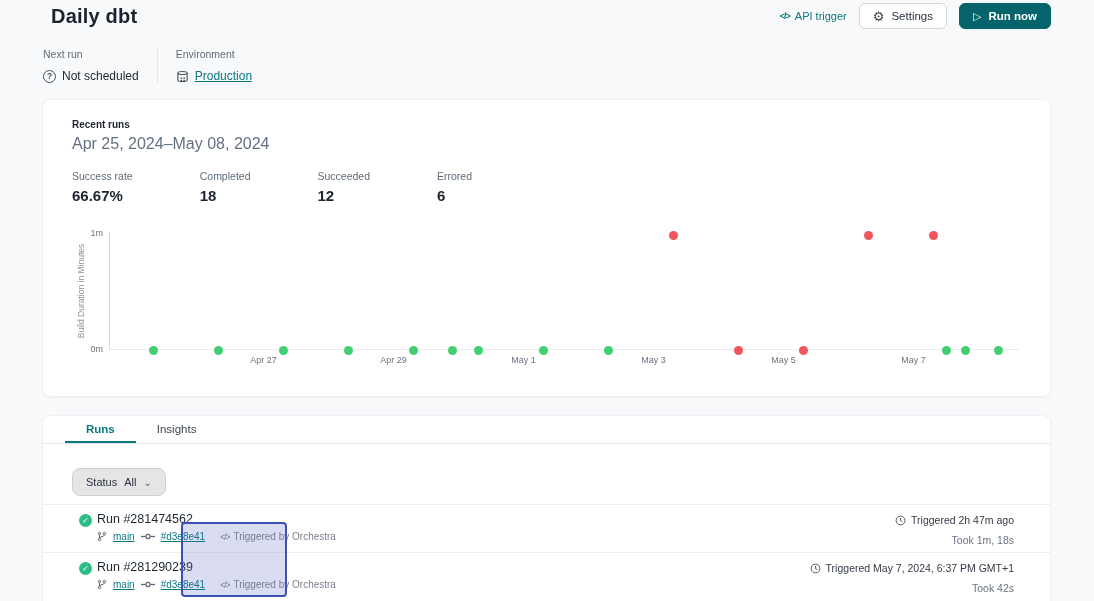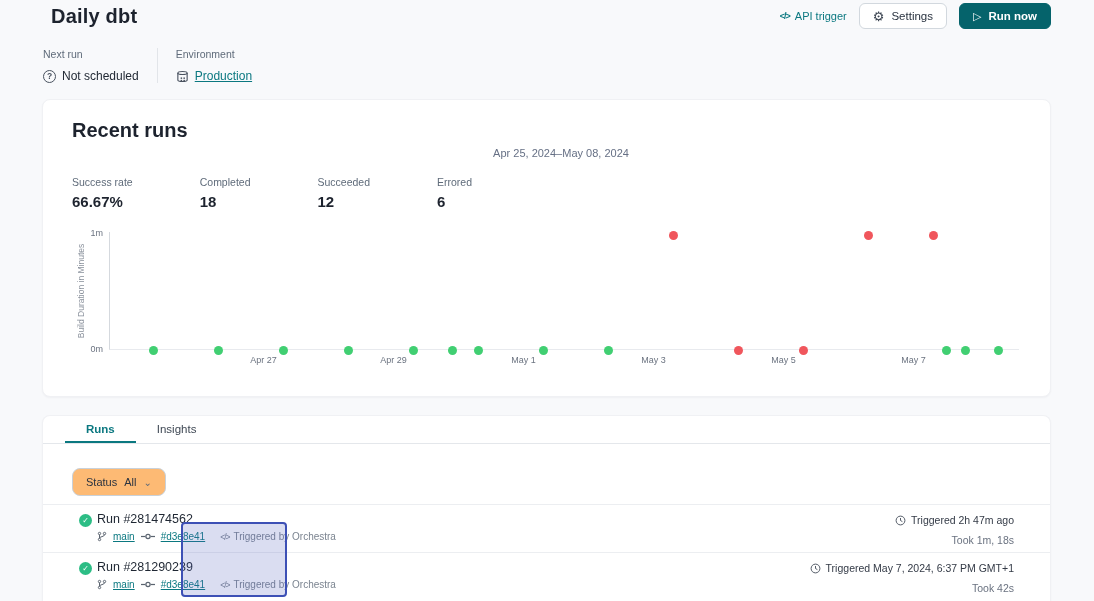--- a/index.html
+++ b/index.html
@@ -26,42 +26,42 @@
   .meta-value { margin-top:9px; display:flex; align-items:center; gap:6px; font-size:12px; color:#222a35; }
   .meta-divider { width:1px; background:#e2e5e9; margin:0 18px; }
   .qicon { width:13px; height:13px; border:1.2px solid #49525f; border-radius:50%; display:inline-flex;
            align-items:center; justify-content:center; font-size:8.5px; color:#49525f; font-weight:bold; }
   .env-link { color:#0b7880; font-size:12px; text-decoration:underline; cursor:pointer; }
   
   .card { position:absolute; left:42px; width:1009px; background:#fff; border:1px solid #f0f1f4;
           border-radius:8px; box-shadow:0 1px 2px rgba(16,24,40,.04); }
   .card-recent { top:99px; height:298px; }
   .card-runs { top:415px; height:186px; border-bottom:none; border-radius:8px 8px 0 0; }
-  .card-recent h2 { margin:0; padding:19px 0 0 29px; font-size:20px; color:#1d232e; }
-  .date-range { padding:5px 0 0 29px; font-size:11px; color:#667085;text-align:center; }
+  .card-recent h2 { margin:0; padding:19px 0 0 29px; font-size:10px; color:#1d232e; }
+  .date-range { padding:5px 0 0 29px; font-size:16px; color:#667085; }
   .stats { display:flex; padding:17px 0 0 29px;gap:43px; }
   .stat { margin-right:24px; }
   .stat-label { font-size:10.5px; color:#5f6b7a; }
   .stat-value { font-size:15px; font-weight:bold; color:#1d232e; margin-top:5px; }
   
   .y-axis-label { position:absolute; left:-22px; top:186px; width:120px; text-align:center;
                   transform:rotate(-90deg); transform-origin:center; font-size:8.5px; color:#8a919c; }
   .plot { position:absolute; left:66px; top:132px; width:910px; height:118px;
           border-left:1px solid #d5d9de; border-bottom:1px solid #e8eaee; }
   .ytick { position:absolute; right:100%; margin-right:7px; font-size:9px; color:#6b7380; }
   .ytick-top { top:-4px; } .ytick-bottom { bottom:-5px; }
   .x-tick { position:absolute; top:123px; transform:translateX(-50%); font-size:9px; color:#6b7380; white-space:nowrap; }
   .dot { position:absolute; width:9px; height:9px; border-radius:50%; }
   
   .tabbar { display:flex; border-bottom:1px solid #e4e7eb; height:28px; padding-left:22px; }
   .tab { font-size:11.5px; color:#3f4854; padding:0 21px; line-height:27px; cursor:pointer; }
   .tab.active { color:#0b7880; font-weight:bold; border-bottom:2px solid #0b7880; }
   .status-pill { margin:24px 0 0 29px; display:inline-flex; align-items:center; gap:7px;
                  border:1px solid #c9d1d9; border-radius:8px; padding:0 13px; height:28px;
-                 font-size:11px; color:#2a3340; background:#fdba74; cursor:pointer; }
+                 font-size:11px; color:#2a3340; background:#e5e5e5; cursor:pointer; }
   .status-pill .chev { color:#5f6b7a; font-size:10px; }
   .runs-list { margin-top:8px; }
   .run-row { display:flex; justify-content:space-between; padding:7px 36px 6px 36px; border-top:1px solid #eceef1; height:48px; }
   .run-left { display:flex; align-items:flex-start; gap:5px; }
   .check-circle { width:13px; height:13px; border-radius:50%; background:#2cbd85; color:#fff;
                   display:inline-flex; align-items:center; justify-content:center; font-size:8px; margin-top:2px; }
   .run-title { font-size:12.5px; font-weight:normal; color:#1f2733; }
   .run-sub { margin-top:5px; display:flex; align-items:center; gap:6px; font-size:10px; }
   .run-link { color:#0b7880; text-decoration:underline; cursor:pointer; }
   .trigger-badge { margin-left:9px; color:#7b8490; display:inline-flex; gap:4px; align-items:center; }

